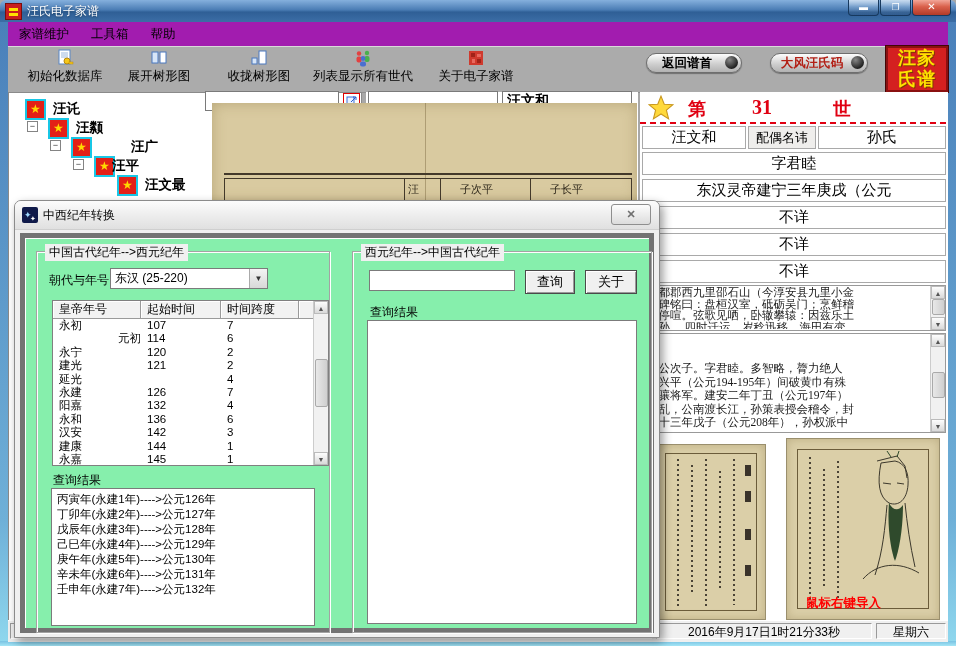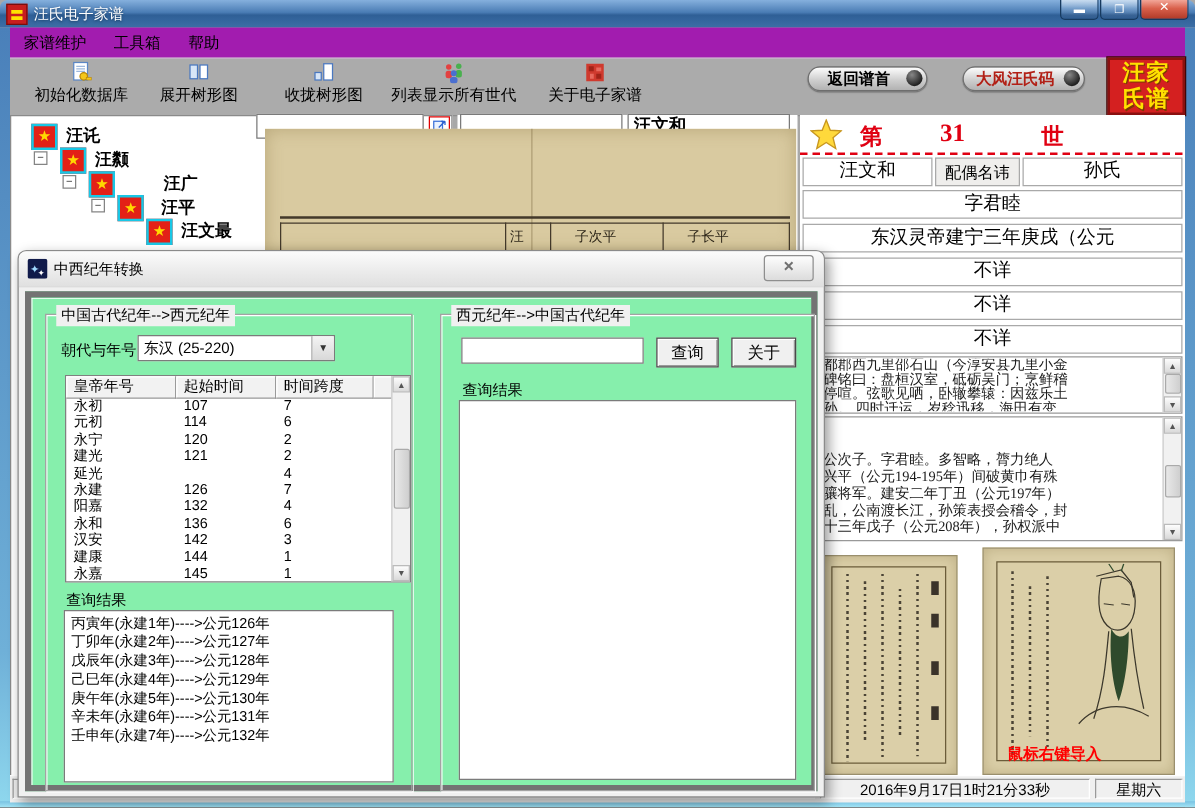--- a/index.html
+++ b/index.html
@@ -219,21 +219,21 @@
           <span class="tree-label" style="left: 67px;">汪颣</span>
         </div>
         <div class="tree-row">
           <span class="minus-box" style="left: 41px;">−</span>
           <span class="star-icon" style="left: 62px;">★</span>
           <span class="tree-label" style="left: 90px; margin-left: 32px;">汪广</span>
         </div>
         <div class="tree-row">
           <span class="minus-box" style="left: 64px;">−</span>
           <span class="star-icon" style="left: 85px;">★</span>
-          <span class="tree-label" style="left: 120px;">汪平</span>
+          <span class="tree-label" style="left: 103px;">汪平</span>
         </div>
         <div class="tree-row">
           <span class="star-icon" style="left: 108px;">★</span>
           <span class="tree-label" style="left: 136px;">汪文最</span>
         </div>
       </div>
   </div>
   <input class="mini-input" style="left: 205px; top: 91px; width: 134px;" value="">
   <button id="tree-find-btn"><svg width="11" height="11" viewBox="0 0 11 11">
         <rect x="1" y="2" width="7" height="8" fill="#eaf2ff" stroke="#3a6fd8"></rect>
@@ -371,21 +371,21 @@
               <div class="th" style="width: 78px;">时间跨度</div>
               <div class="th" style="flex: 1 1 0%;"></div>
             </div>
           <div class="tbody" id="era-tbody">
               <div class="trow">
                 <div class="td" style="width: 88px;">永初</div>
                 <div class="td" style="width: 80px;">107</div>
                 <div class="td" style="width: 78px;">7</div>
               </div>
               <div class="trow">
-                <div class="td" style="width: 88px;">元初</div>
+                <div class="td" style="width: 88px; text-align: right;">元初</div>
                 <div class="td" style="width: 80px;">114</div>
                 <div class="td" style="width: 78px;">6</div>
               </div>
               <div class="trow">
                 <div class="td" style="width: 88px;">永宁</div>
                 <div class="td" style="width: 80px;">120</div>
                 <div class="td" style="width: 78px;">2</div>
               </div>
               <div class="trow">
                 <div class="td" style="width: 88px;">建光</div>

